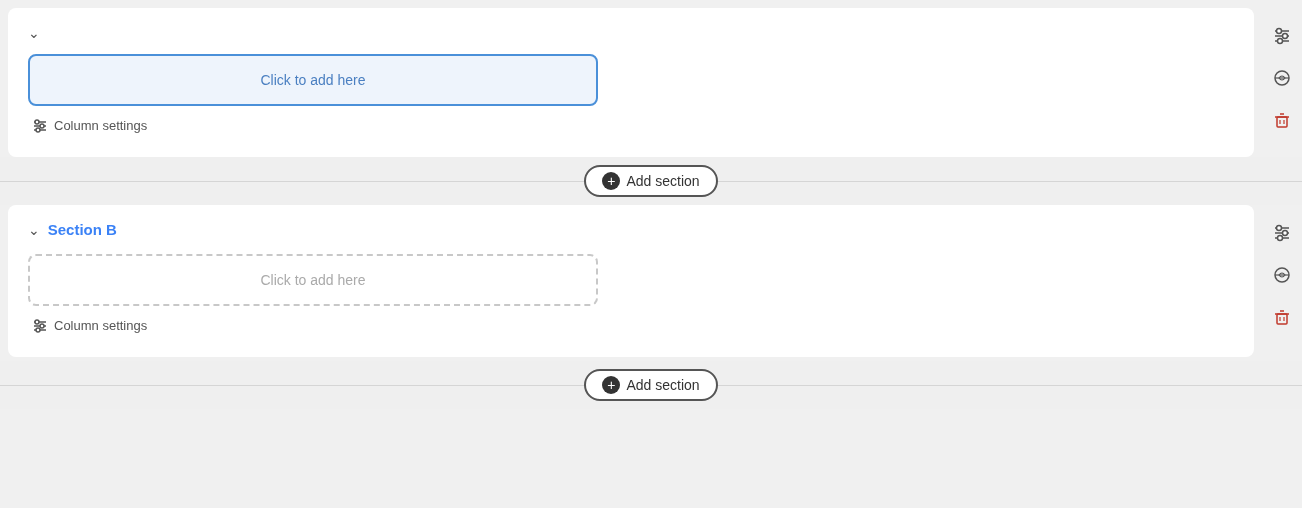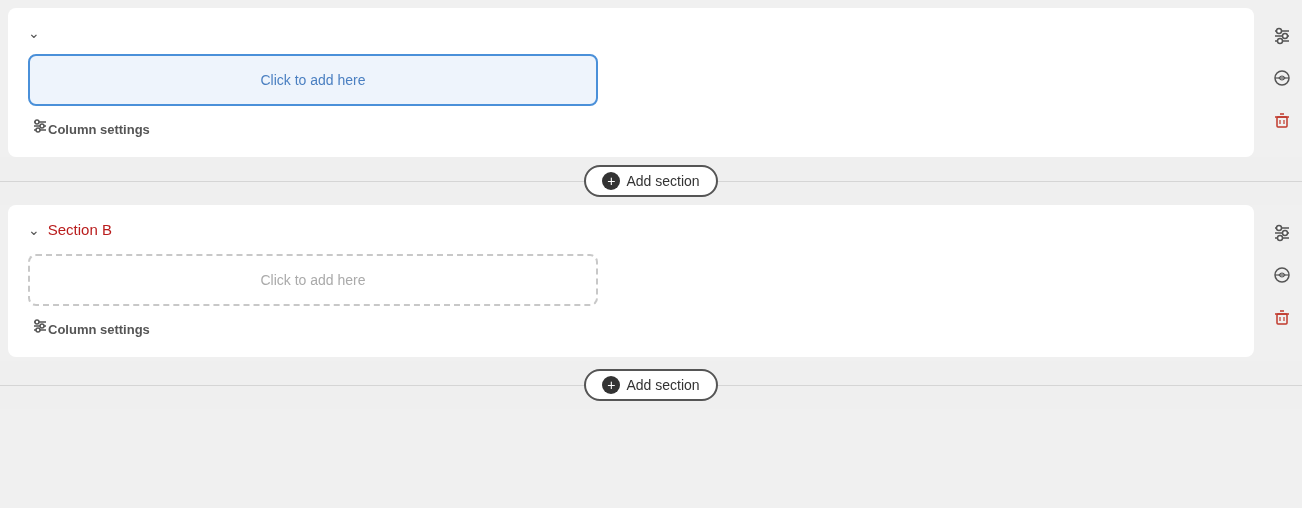--- a/index.html
+++ b/index.html
@@ -13,22 +13,22 @@
 
     .section-header {
       display: flex;
       align-items: center;
       gap: 8px;
       margin-bottom: 16px;
     }
 
     .section-title {
       font-size: 15px;
-      font-weight: 400;
-      color: #b91c1c;
+      font-weight: 700;
+      color: #3b82f6;
     }
 
     
     .add-here-box {
       border: 2px solid #4a90d9;
       border-radius: 8px;
       background: #eef4fc;
       width: 570px;
       height: 52px;
       display: flex;
@@ -57,26 +57,26 @@
     }
 
     .add-here-text-gray {
       color: #aaa;
       font-size: 14px;
     }
 
     
     .column-settings-row {
       display: flex;
-      align-items: flex-end;
+      align-items: flex-start;
+      gap: 6px;
       color: #555;
       font-size: 13px;
       cursor: pointer;
       margin-left: 4px;
-      font-weight: bold;
     }
 
     .settings-icon {
       color: #666;
       font-size: 15px;
     }
 
     
     .add-section-divider {
       display: flex;

